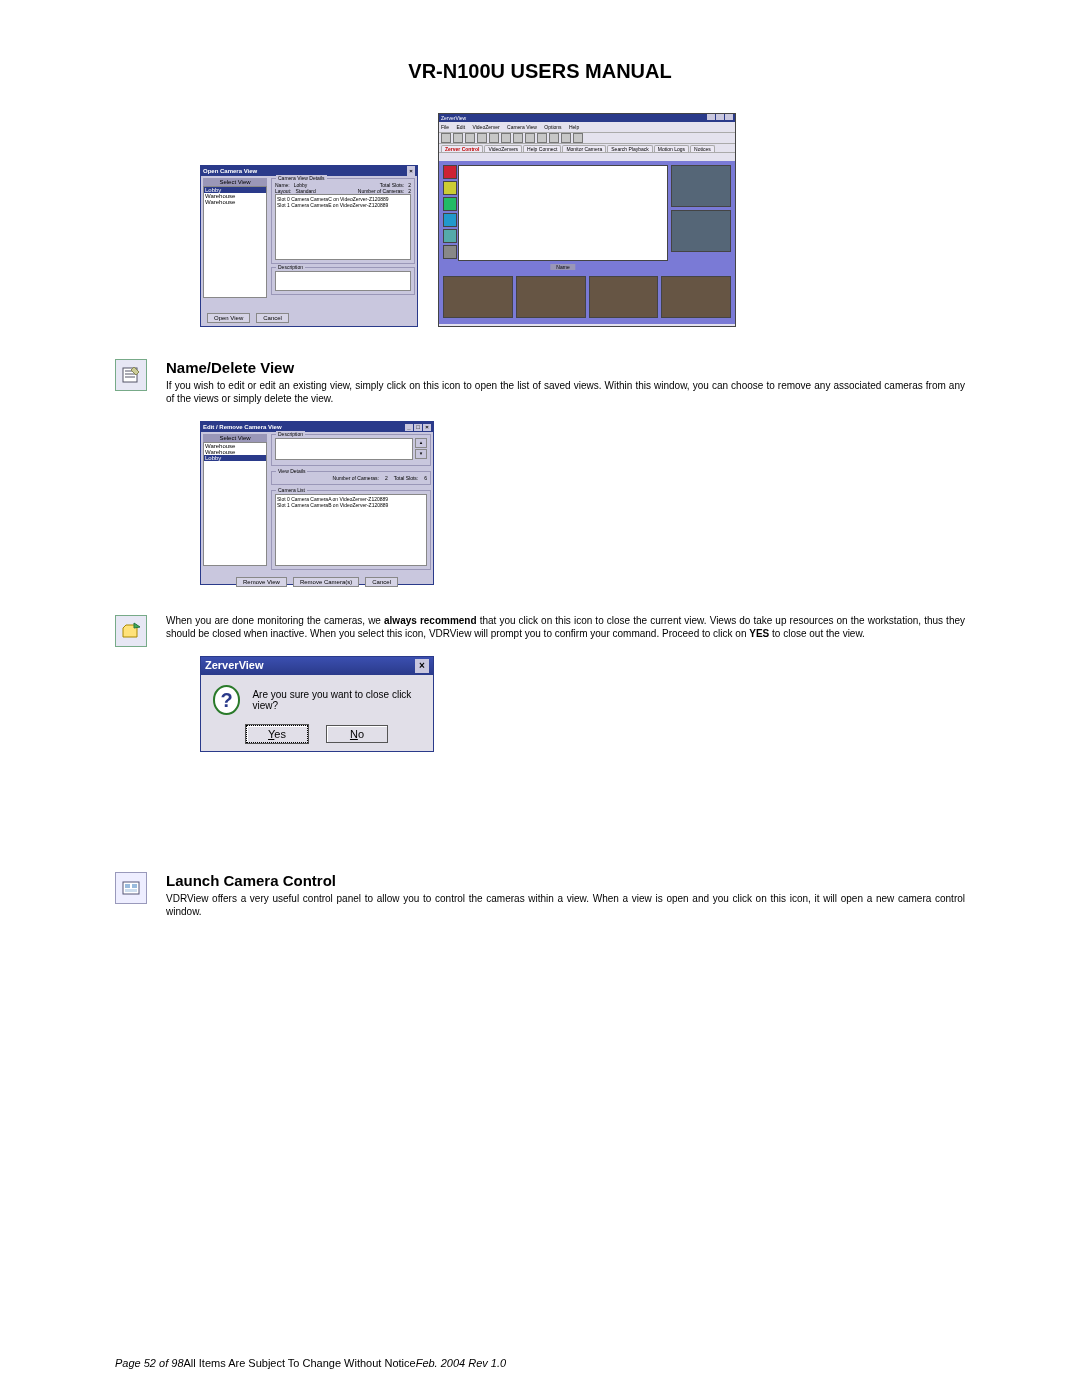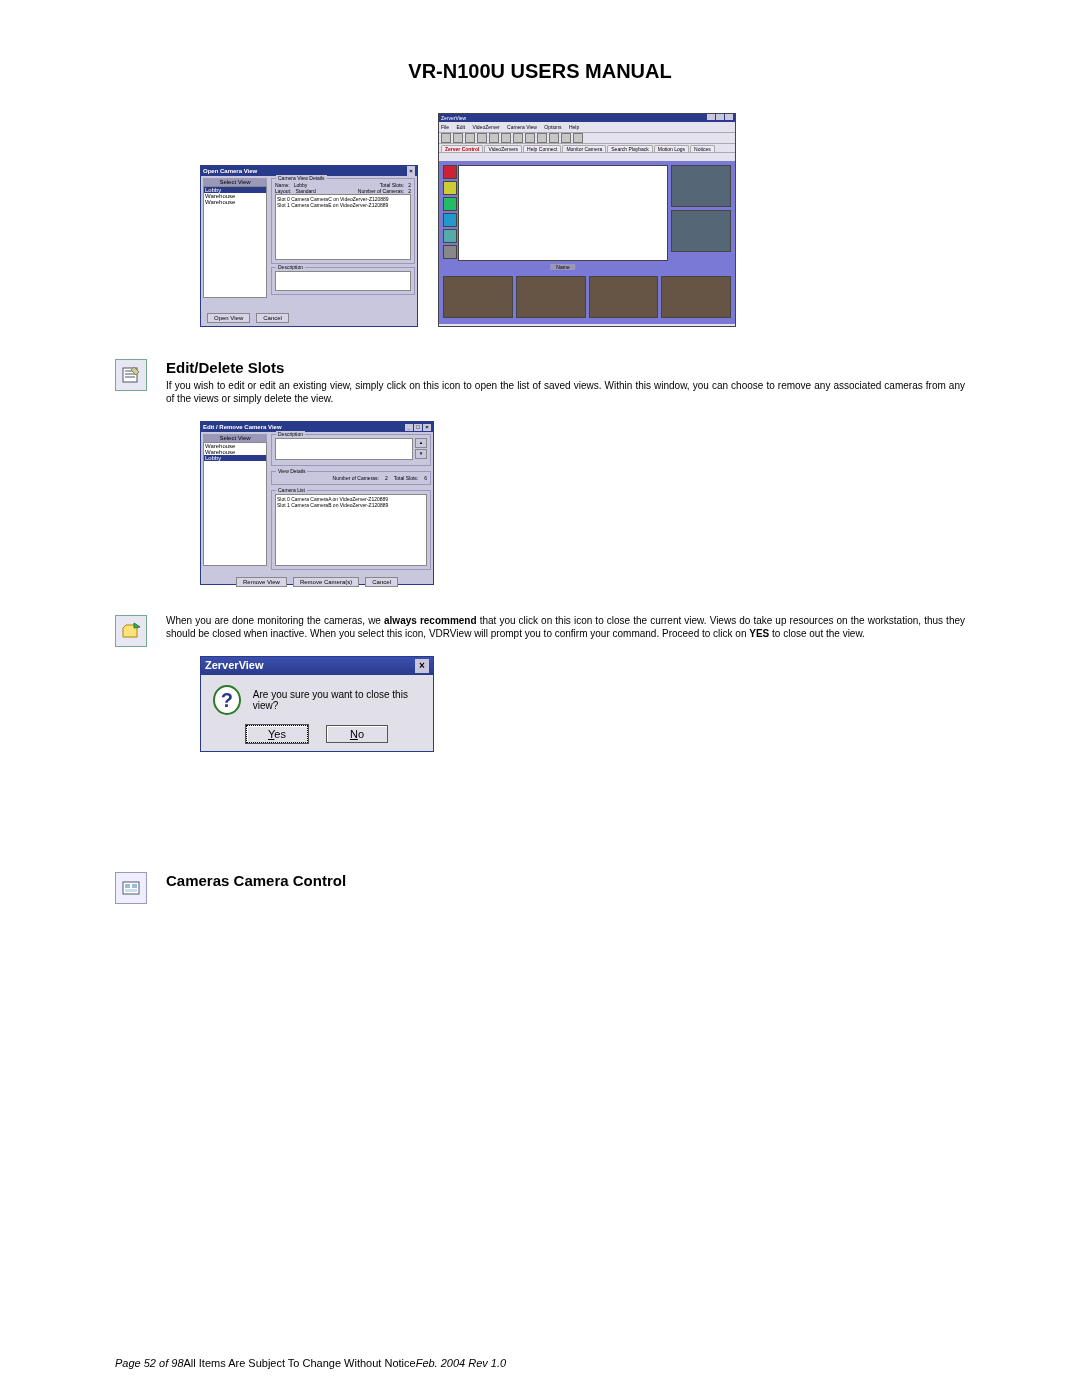--- a/index.html
+++ b/index.html
@@ -284,21 +284,21 @@
     <div class="icon-col">
       <div class="icon-box">
         <svg viewBox="0 0 20 20">
             <rect x="2" y="3" width="14" height="14" fill="#fff" stroke="#556"></rect>
             <path d="M4 6h10M4 9h10M4 12h10" stroke="#556" stroke-width="1"></path>
             <path d="M13 2l5 5-3 3-5-5z" fill="#cc9" stroke="#885"></path>
           </svg>
       </div>
     </div>
     <div class="text-col">
-      <h3 class="sect">Edit/Delete Slots</h3>
+      <h3 class="sect">Name/Delete View</h3>
       <p class="body">If you wish to edit or edit an existing view, simply click on this icon to open the list of saved views. Within this window, you can choose to remove any associated cameras from any of the views or simply delete the view.</p>
     </div>
   </div>
 
   <div class="dlg-edit">
     <div class="titlebar">
       <span>Edit / Remove Camera View</span>
       <span class="wbtns"><span>_</span><span>□</span><span>×</span></span>
     </div>
     <div class="body">
@@ -360,21 +360,21 @@
     </div>
   </div>
 
   <div class="dlg-confirm">
     <div class="titlebar">
       <span>ZerverView</span>
       <span class="x">×</span>
     </div>
     <div class="content">
       <div class="qicon">?</div>
-      <div class="msg">Are you sure you want to close this view?</div>
+      <div class="msg">Are you sure you want to close click view?</div>
     </div>
     <div class="btns">
       <div class="btn focus"><u>Y</u><span>es</span></div>
       <div class="btn"><u>N</u><span>o</span></div>
     </div>
   </div>
 
   <div style="height:120px"></div>
 
   <div class="section">
@@ -382,21 +382,22 @@
       <div class="icon-box" style="background:#eef;border-color:#99b">
         <svg viewBox="0 0 20 20">
             <rect x="2" y="4" width="16" height="12" fill="#fff" stroke="#557"></rect>
             <rect x="4" y="6" width="5" height="4" fill="#9bd"></rect>
             <rect x="11" y="6" width="5" height="4" fill="#9bd"></rect>
             <rect x="4" y="11" width="12" height="3" fill="#cde"></rect>
           </svg>
       </div>
     </div>
     <div class="text-col">
-      <h3 class="sect">Cameras Camera Control</h3>
+      <h3 class="sect">Launch Camera Control</h3>
+      <p class="body">VDRView offers a very useful control panel to allow you to control the cameras within a view. When a view is open and you click on this icon, it will open a new camera control window.</p>
     </div>
   </div>
 
 </div>
 
 <div class="footer">
   <span>Page 52 of 98</span>
   <span class="center">All Items Are Subject To Change Without Notice</span>
   <span>Feb. 2004 Rev 1.0</span>
 </div>

